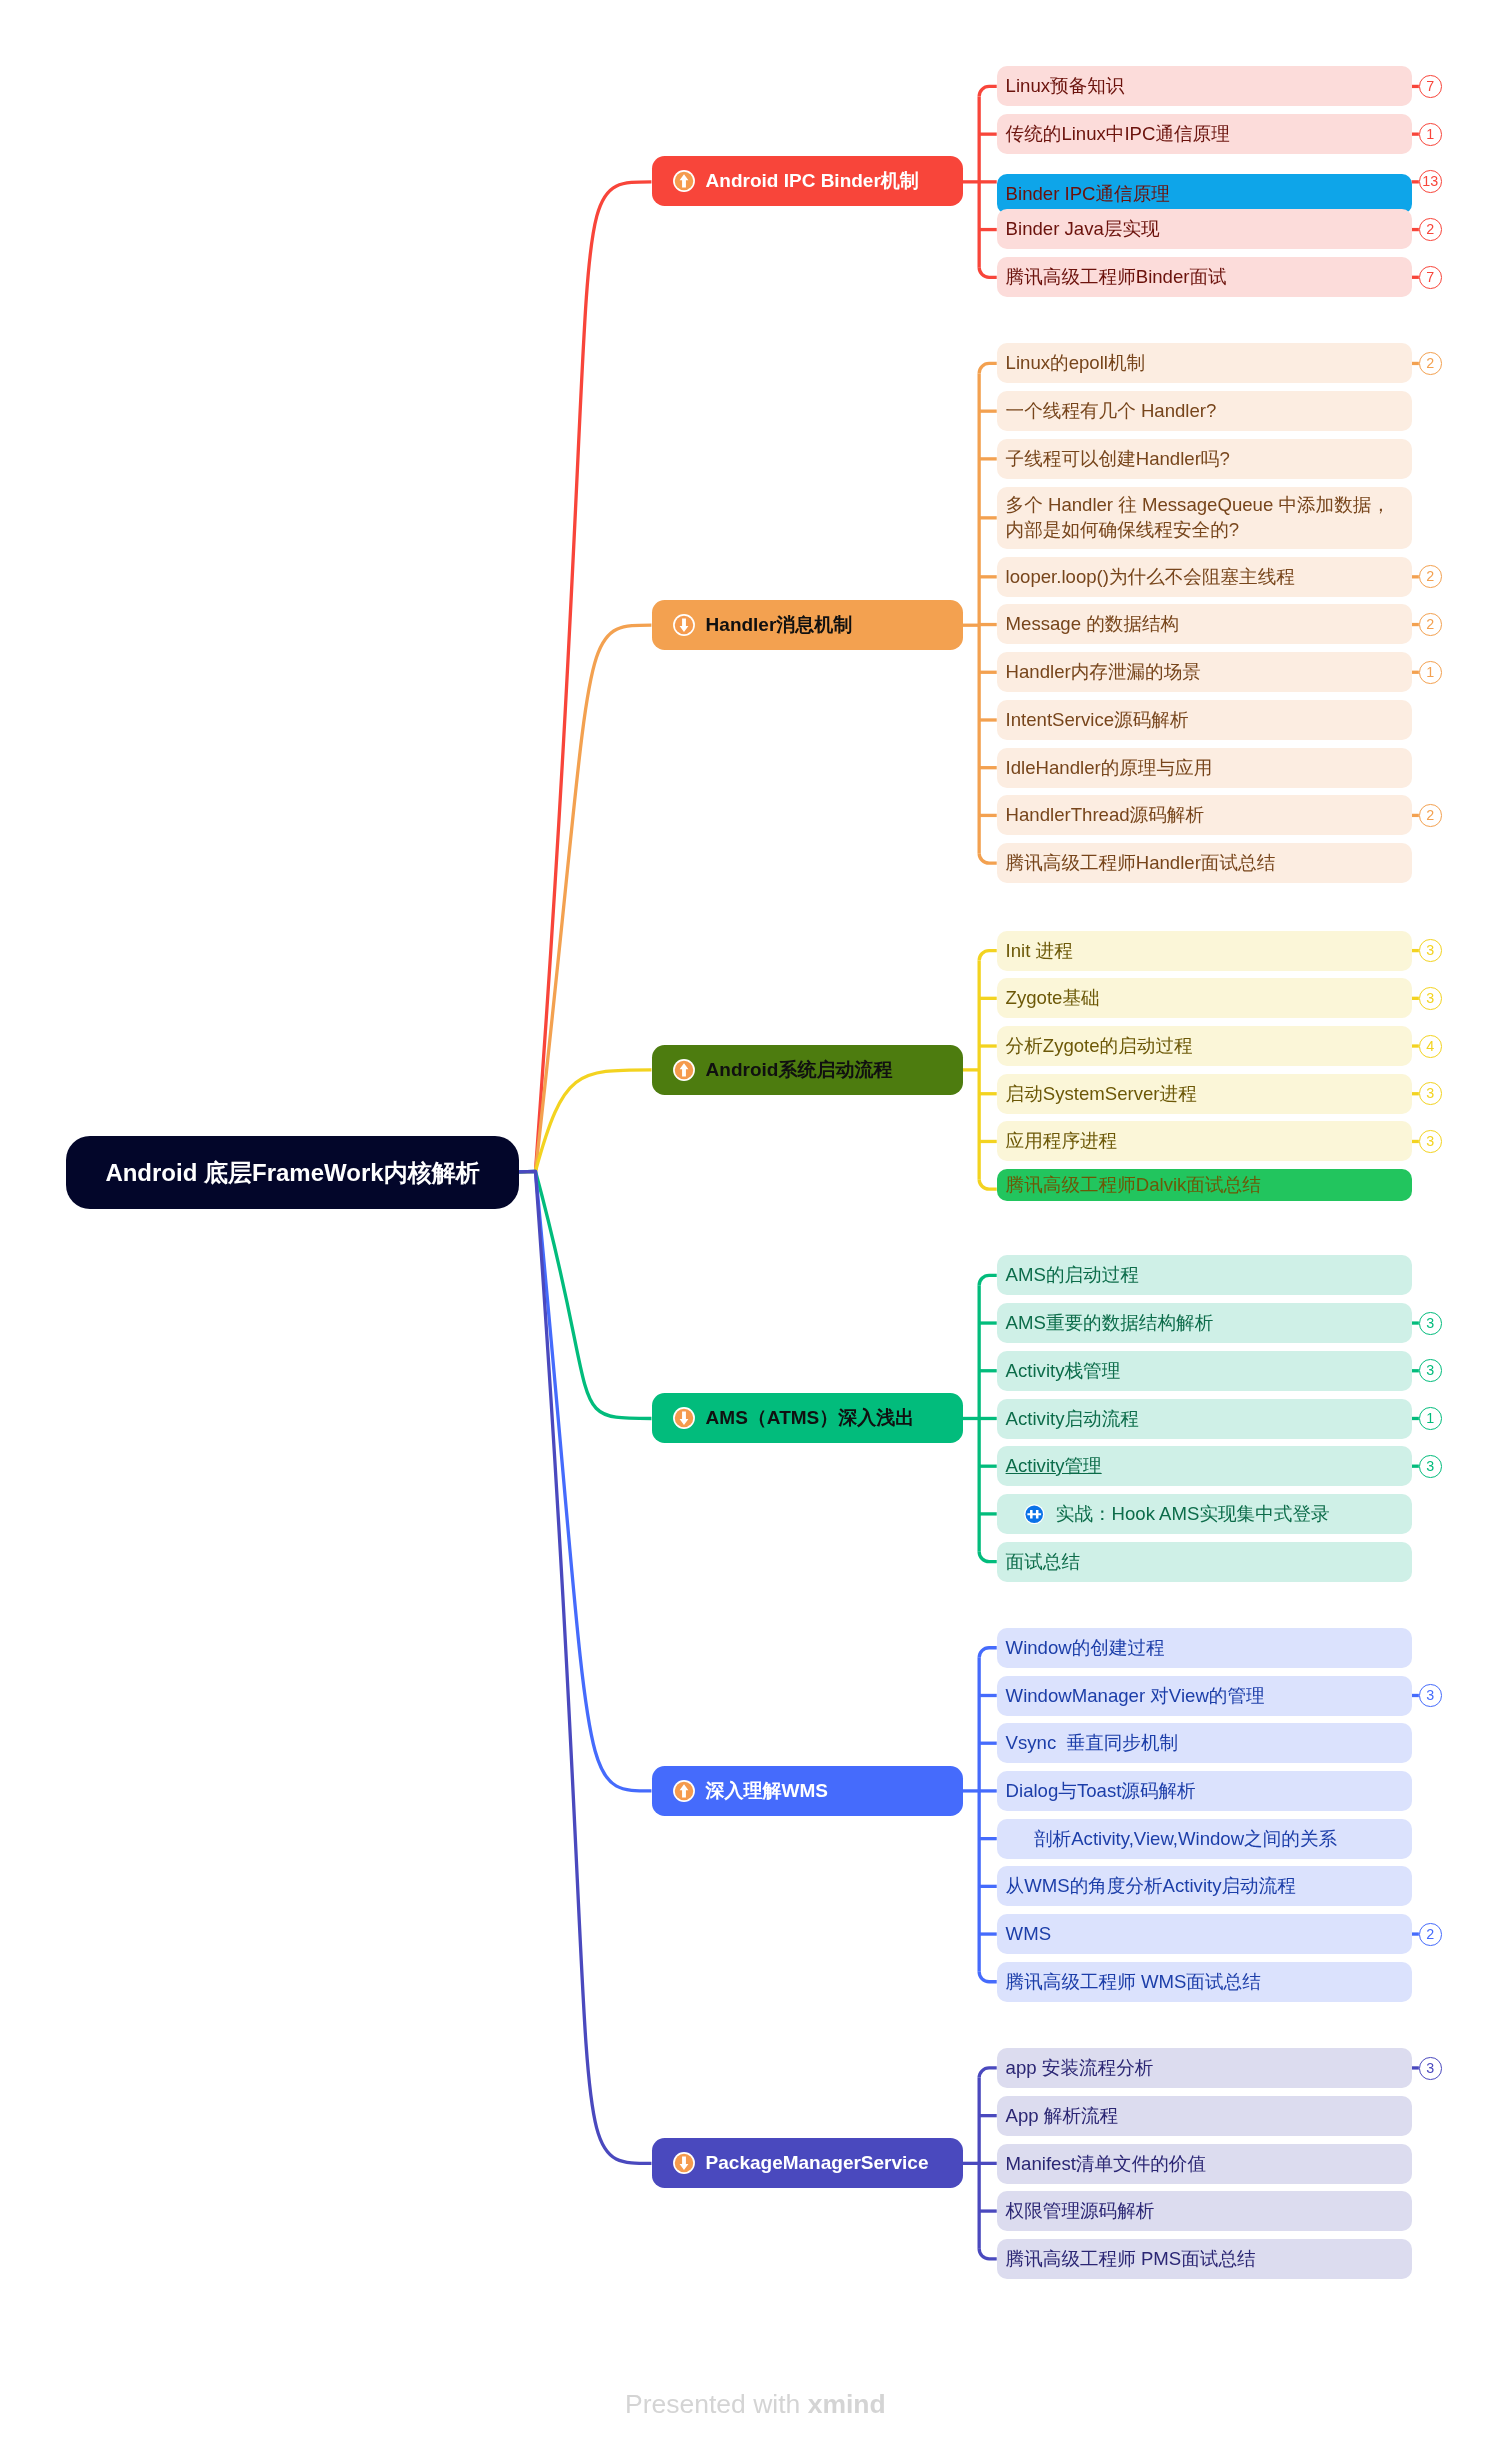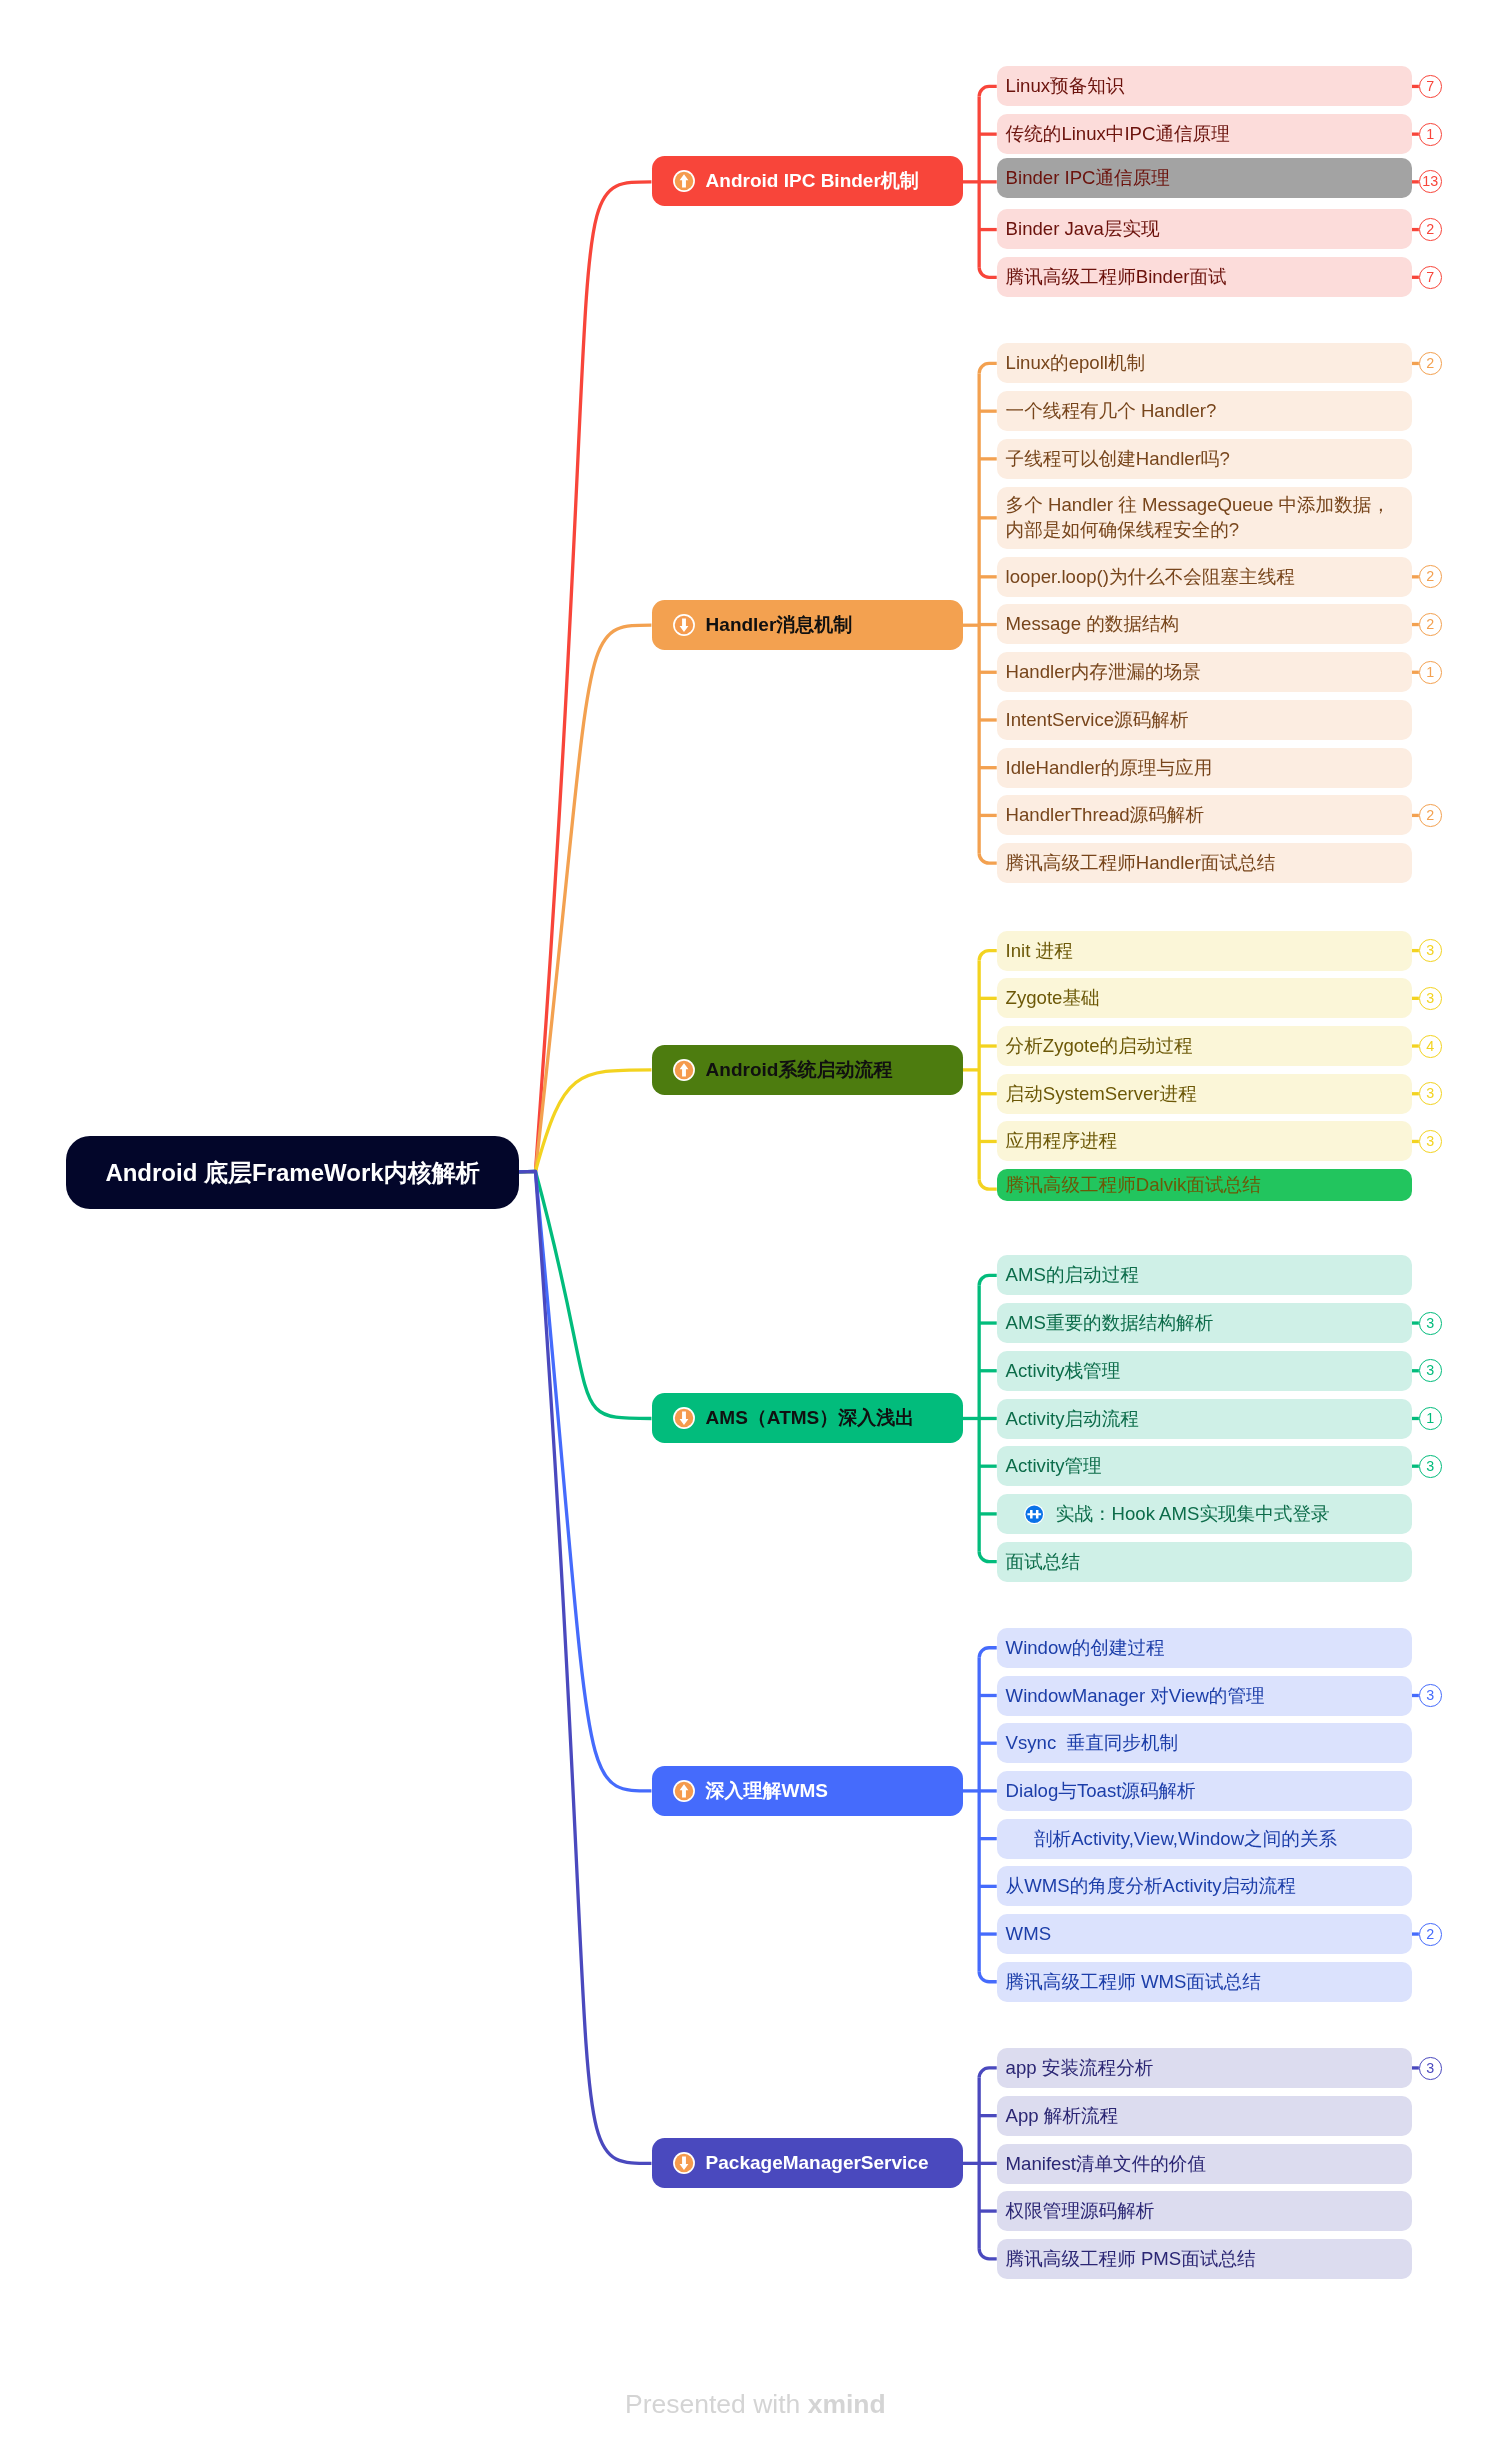--- a/index.html
+++ b/index.html
@@ -119,21 +119,21 @@
 <div class="node leaf-node" style="left:997px;top:66px;width:415px;height:40px;background:#FCDCDA;color:#6B120C;">
  <span>Linux预备知识</span></div>
 <div class="badge" style="left:1419px;top:75px;width:22.5px;height:22.5px;border-color:#F8453A;color:#F8453A;">
  <span>7</span>
     </div>
 <div class="node leaf-node" style="left:997px;top:114px;width:415px;height:40px;background:#FCDCDA;color:#6B120C;">
  <span>传统的Linux中IPC通信原理</span></div>
 <div class="badge" style="left:1419px;top:123px;width:22.5px;height:22.5px;border-color:#F8453A;color:#F8453A;">
  <span>1</span>
     </div>
-<div class="node leaf-node" style="left:997px;top:158px;width:415px;height:40px;background:#a3a3a3;color:#6B120C;">
+<div class="node leaf-node" style="left:997px;top:174px;width:415px;height:40px;background:#0ea5e9;color:#6B120C;">
  <span>Binder IPC通信原理</span></div>
 <div class="badge" style="left:1419px;top:170px;width:22.5px;height:22.5px;border-color:#F8453A;color:#F8453A;">
  <span>13</span>
     </div>
 <div class="node leaf-node" style="left:997px;top:209px;width:415px;height:40px;background:#FCDCDA;color:#6B120C;">
  <span>Binder Java层实现</span></div>
 <div class="badge" style="left:1419px;top:218px;width:22.5px;height:22.5px;border-color:#F8453A;color:#F8453A;">
  <span>2</span>
     </div>
 <div class="node leaf-node" style="left:997px;top:257px;width:415px;height:40px;background:#FCDCDA;color:#6B120C;">
@@ -239,21 +239,21 @@
 <div class="node leaf-node" style="left:997px;top:1351px;width:415px;height:40px;background:#CFF0E7;color:#0C6C4A;">
  <span>Activity栈管理</span></div>
 <div class="badge" style="left:1419px;top:1359px;width:22.5px;height:22.5px;border-color:#02BC7C;color:#02BC7C;">
  <span>3</span>
     </div>
 <div class="node leaf-node" style="left:997px;top:1399px;width:415px;height:40px;background:#CFF0E7;color:#0C6C4A;">
  <span>Activity启动流程</span></div>
 <div class="badge" style="left:1419px;top:1407px;width:22.5px;height:22.5px;border-color:#02BC7C;color:#02BC7C;">
  <span>1</span>
     </div>
-<div class="node leaf-node" style="left:997px;top:1446px;width:415px;height:40px;background:#CFF0E7;color:#0C6C4A;">
+<div class="node leaf-node" style="left:997px;top:1446px;width:415px;height:40px;background:#CFF0E7;color:#0C6C4A;text-decoration:underline;">
  <span>Activity管理</span></div>
 <div class="badge" style="left:1419px;top:1455px;width:22.5px;height:22.5px;border-color:#02BC7C;color:#02BC7C;">
  <span>3</span>
     </div>
 <div class="node leaf-node" style="left:997px;top:1494px;width:415px;height:40px;background:#CFF0E7;color:#0C6C4A;padding-left:29px;">
  <svg class="marker" width="20.5" height="20.5" viewBox="0 0 31 31" style="margin-right:11.3px;margin-left:-2px">
         <circle cx="15.5" cy="15.5" r="15.2" fill="#ffffff"></circle>
         <circle cx="15.5" cy="15.5" r="13.25" fill="#0B72E8"></circle>
         <path d="M9.15 9.1h3.8v4.75h5.1V9.1h3.8v4.75h4.05v3.3h-4.05v4.75h-3.8v-4.75h-5.1v4.75h-3.8v-4.75H5.1v-3.3h4.05z" fill="#ffffff"></path>
       </svg><span>实战：Hook AMS实现集中式登录</span></div>

